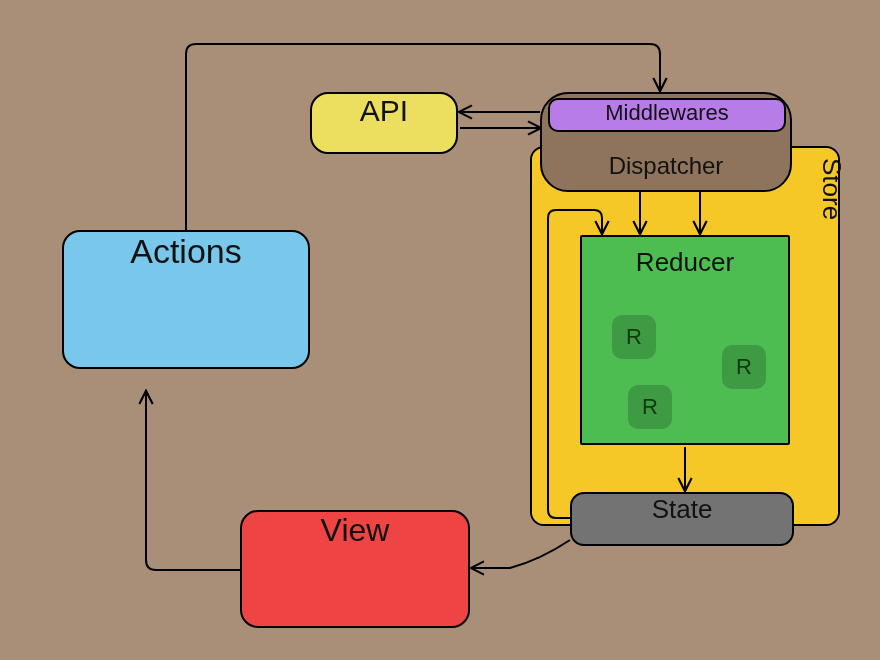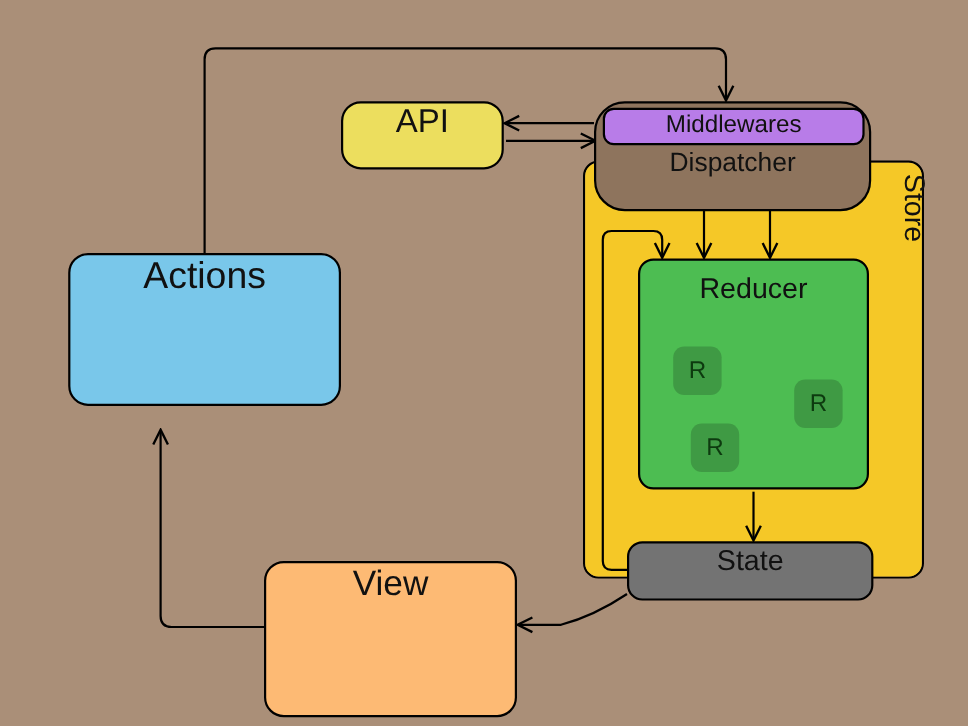--- a/index.html
+++ b/index.html
@@ -72,36 +72,36 @@
   <div class="box" style="left:310px; top:92px; width:148px; height:62px; background:#ecde5e; font-size:30px; z-index:2;">
     <span class="lbl">API</span>
   </div>
 
   <div class="box" style="left:540px; top:92px; width:252px; height:100px; background:#8e745d; border-radius:28px; z-index:3;
               display:block; padding-top:4px;">
 
     <div class="box" style="position:relative; left:6px; top:0; width:238px; height:34px; background:#b87ce8; border-radius:10px; font-size:22px;">
       <span class="lbl">Middlewares</span>
     </div>
-    <div style="text-align:center; font-size:24px; margin-top:2px;">Dispatcher</div>
+    <div style="text-align:center; font-size:24px; margin-top:20px;">Dispatcher</div>
   </div>
 
-  <div class="box" style="left:580px; top:235px; width:210px; height:210px; background:#4dbd52; border-radius:14px; z-index:2;
+  <div class="box" style="left:580px; top:235px; width:210px; height:210px; background:#4dbd52; border-radius:2px; z-index:2;
               align-items:flex-start; justify-content:center; padding-top:10px; font-size:26px;">
     <span class="lbl">Reducer</span>
     <div class="subr" style="left:30px; top:78px;">R</div>
     <div class="subr" style="left:140px; top:108px;">R</div>
     <div class="subr" style="left:46px; top:148px;">R</div>
   </div>
 
   <div class="box" style="left:570px; top:492px; width:224px; height:54px; background:#737373; border-radius:14px; z-index:3; font-size:26px;">
     <span class="lbl">State</span>
   </div>
 
-  <div class="box" style="left:240px; top:510px; width:230px; height:142px; background:#fdba74; border-radius:18px; z-index:2; font-size:32px;">
+  <div class="box" style="left:240px; top:510px; width:230px; height:118px; background:#ef4444; border-radius:18px; z-index:2; font-size:32px;">
     <span class="lbl">View</span>
   </div>
 
   <svg class="arrows" viewBox="0 0 880 660">
     <defs>
       <marker id="ah" viewBox="0 0 12 12" refX="10" refY="6" markerWidth="8" markerHeight="8" orient="auto-start-reverse">
         <path d="M1,1 L11,6 L1,11" fill="none" stroke="#000" stroke-width="1.6"></path>
       </marker>
     </defs>
     <g fill="none" stroke="#000" stroke-width="2">

